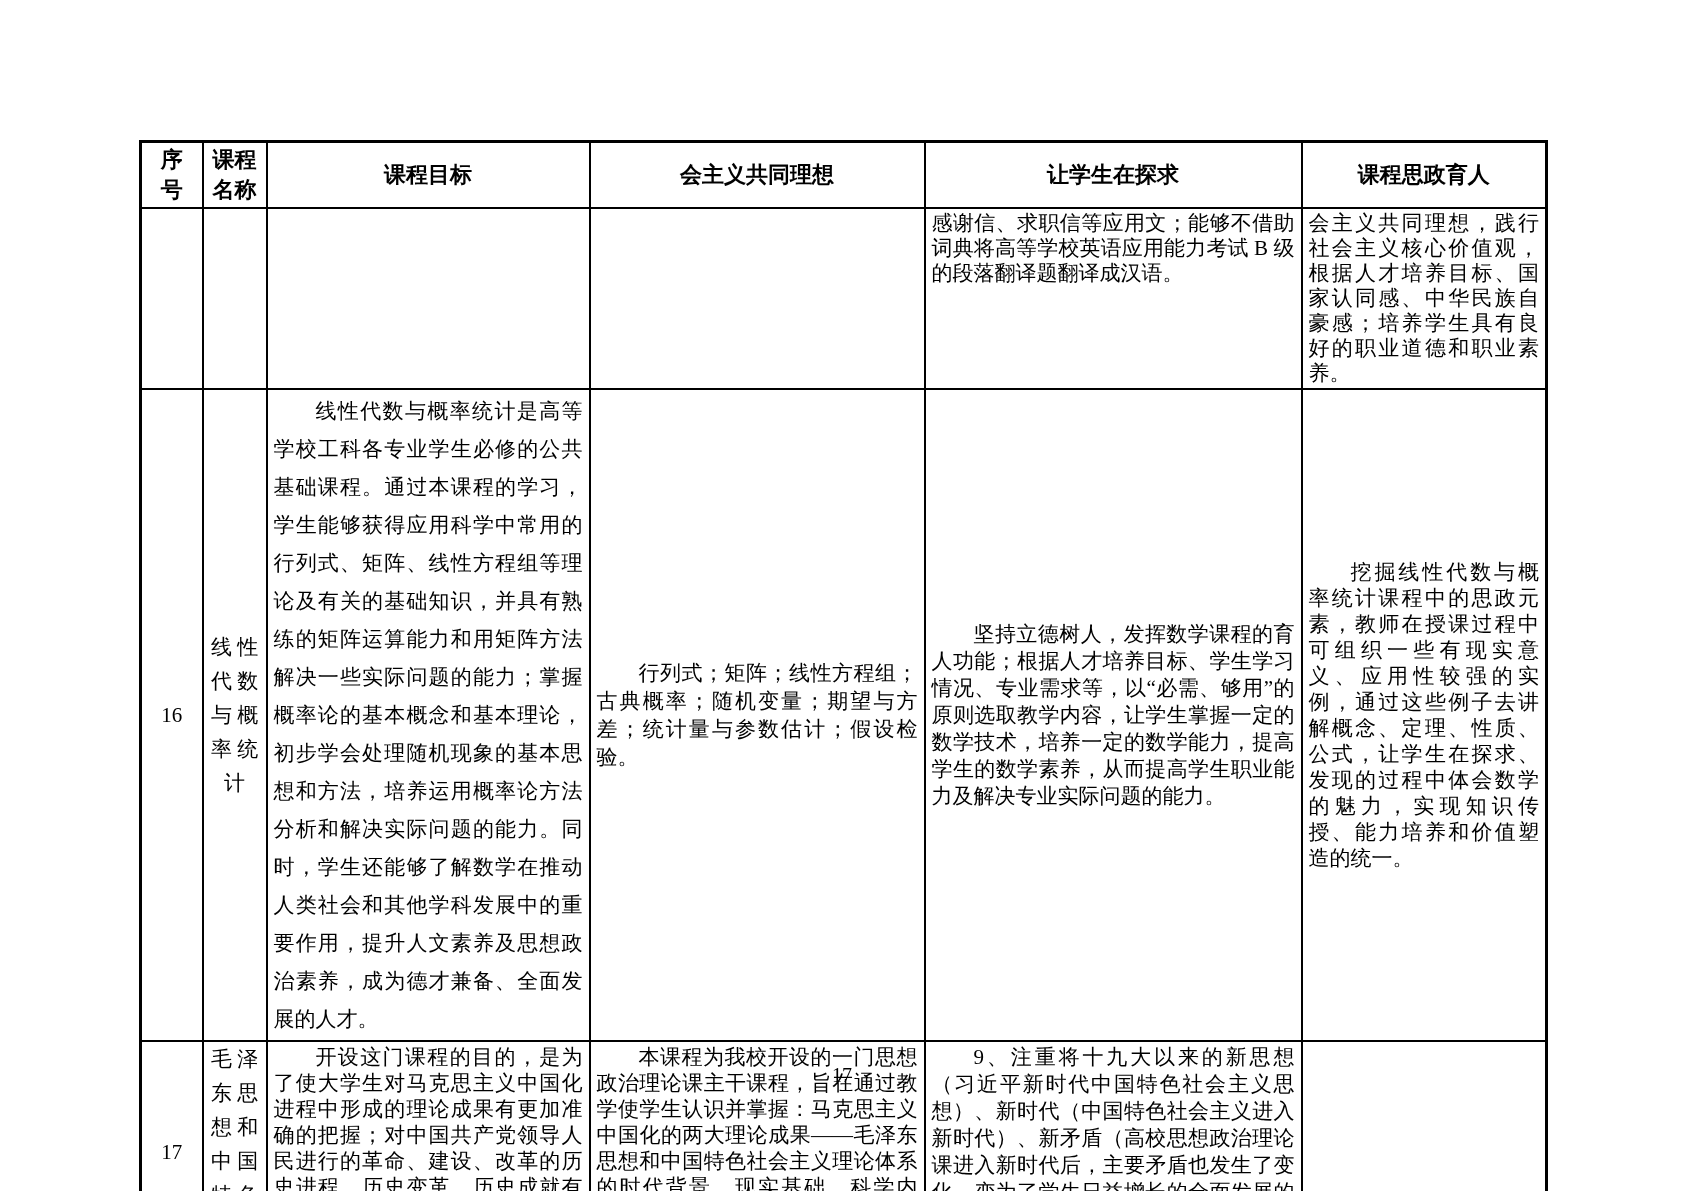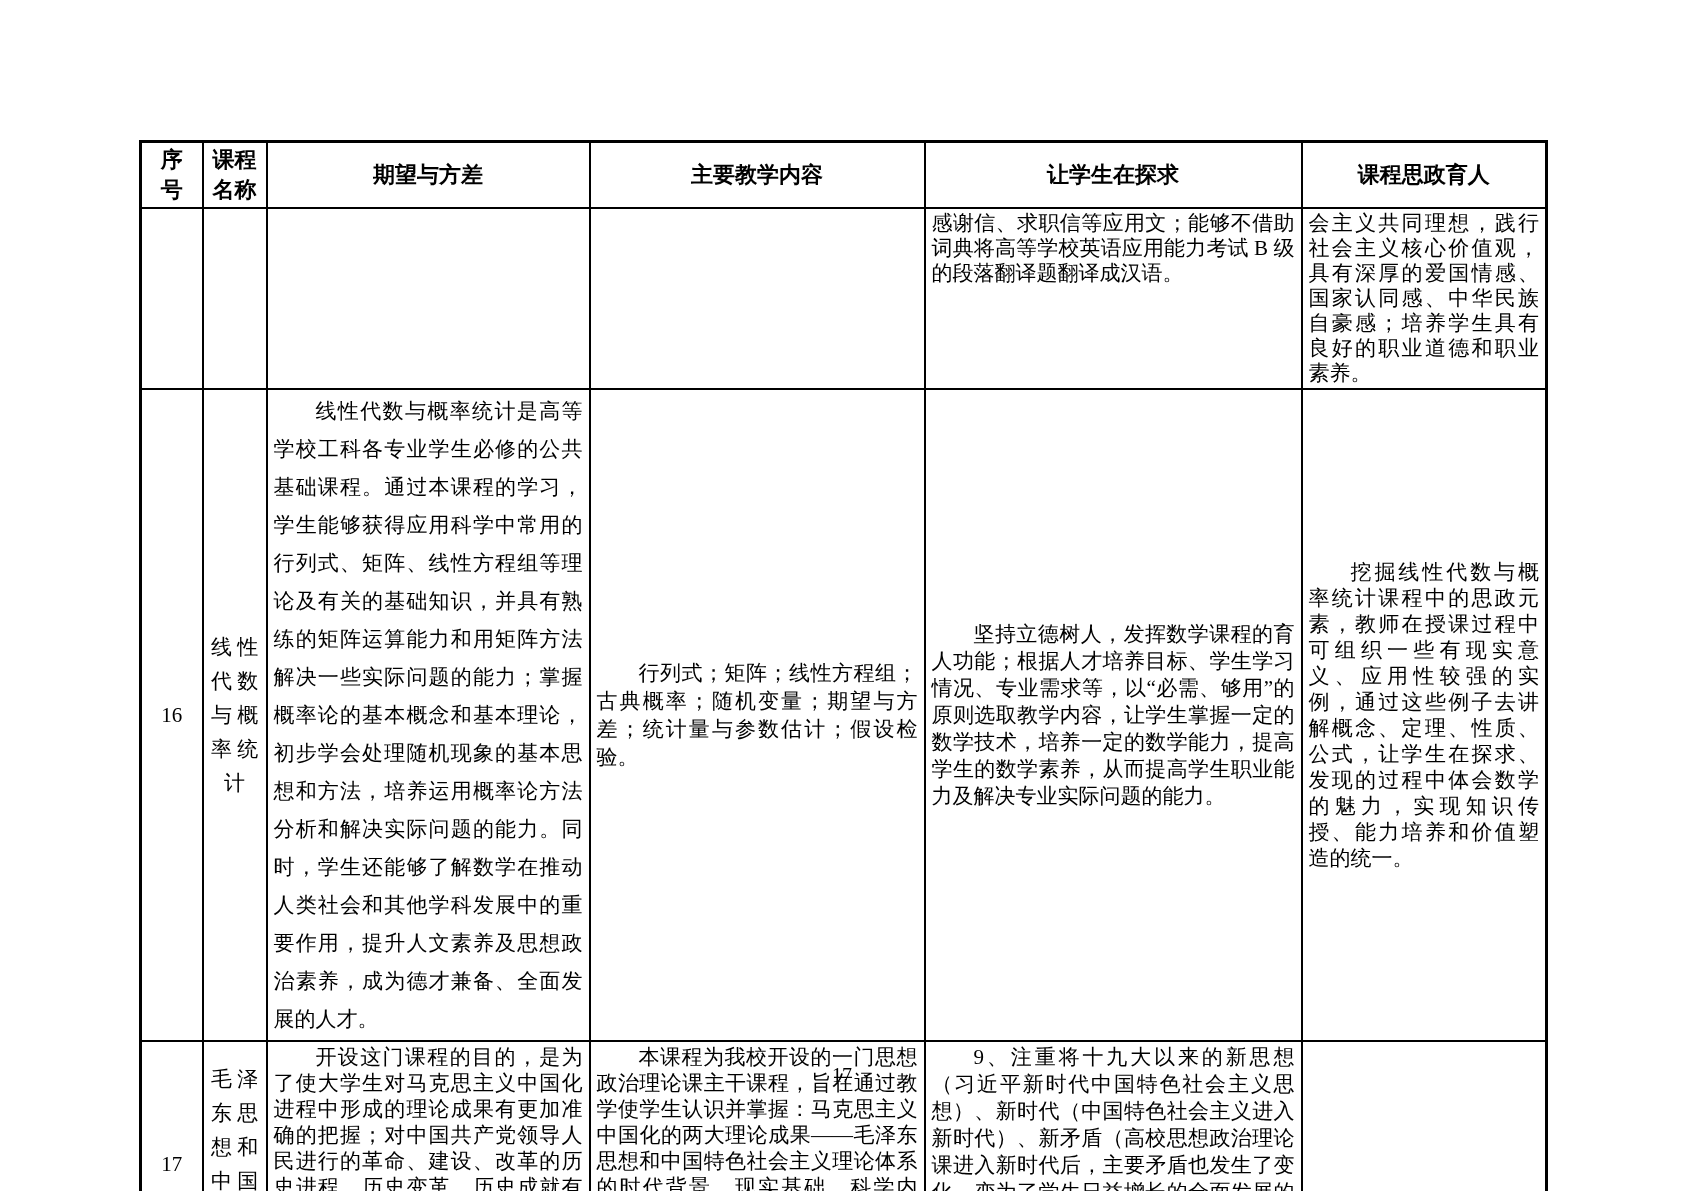--- a/index.html
+++ b/index.html
@@ -53,21 +53,21 @@
   td.cell-id {
     text-align:center;
     font-size:21px;
     padding:2px 18px;
   }
   td.cell-name {
     font-size:21px;
     line-height:34px;
     white-space:pre-line;
     text-align:center;
-    padding:20px 2px;
+    padding:0 2px;
   }
 
   td.lh25 { line-height:25px; }
   td.lh26 { line-height:26px; }
   td.lh27 { line-height:27px; }
   td.lh28 { line-height:28px;margin-left:39px; }
   td.lh29 { line-height:38px; }
 
   .page-number {
     position:absolute;
@@ -91,33 +91,33 @@
       <col style="width:377px">
       <col style="width:245px">
     </colgroup>
 
     <tbody>
         <tr class="row-header">
       <th>序
 号</th>
       <th>课程
 名称</th>
-      <th>期望与方差</th>
-      <th>主要教学内容</th>
+      <th>课程目标</th>
+      <th>会主义共同理想</th>
       <th>让学生在探求</th>
       <th>课程思政育人</th>
     </tr>
 
     <tr class="row-cont">
       <td class="cell-id v-mid"></td>
       <td class="cell-name v-mid"></td>
       <td class="cell-text v-top lh26"></td>
       <td class="cell-text v-top lh26"></td>
       <td class="cell-text v-top lh25">感谢信、求职信等应用文；能够不借助词典将高等学校英语应用能力考试 B 级的段落翻译题翻译成汉语。</td>
-      <td class="cell-text v-top lh25">会主义共同理想，践行社会主义核心价值观，具有深厚的爱国情感、国家认同感、中华民族自豪感；培养学生具有良好的职业道德和职业素养。</td>
+      <td class="cell-text v-top lh25">会主义共同理想，践行社会主义核心价值观，根据人才培养目标、国家认同感、中华民族自豪感；培养学生具有良好的职业道德和职业素养。</td>
     </tr>
 
     <tr class="row-main">
       <td class="cell-id v-mid">16</td>
       <td class="cell-name v-mid">线 性
 代 数
 与 概
 率 统
 计</td>
       <td class="cell-text v-top indent lh29">线性代数与概率统计是高等学校工科各专业学生必修的公共基础课程。通过本课程的学习，学生能够获得应用科学中常用的行列式、矩阵、线性方程组等理论及有关的基础知识，并具有熟练的矩阵运算能力和用矩阵方法解决一些实际问题的能力；掌握概率论的基本概念和基本理论，初步学会处理随机现象的基本思想和方法，培养运用概率论方法分析和解决实际问题的能力。同时，学生还能够了解数学在推动人类社会和其他学科发展中的重要作用，提升人文素养及思想政治素养，成为德才兼备、全面发展的人才。</td>

